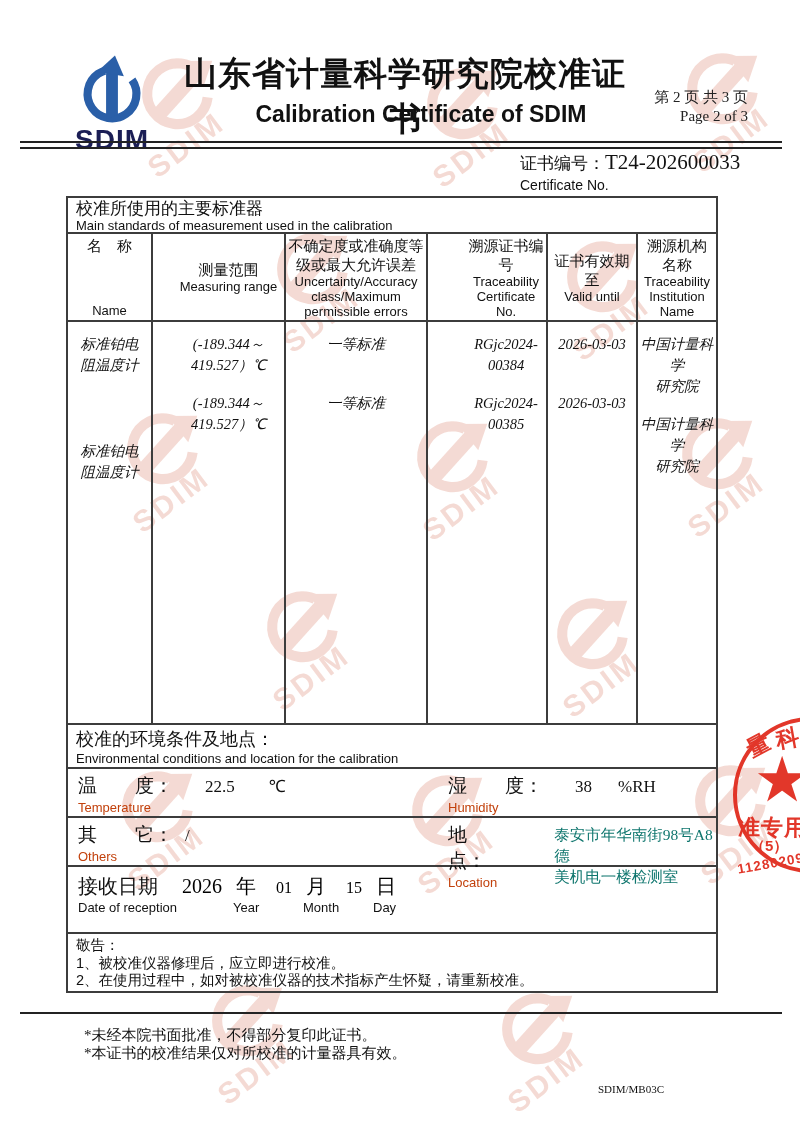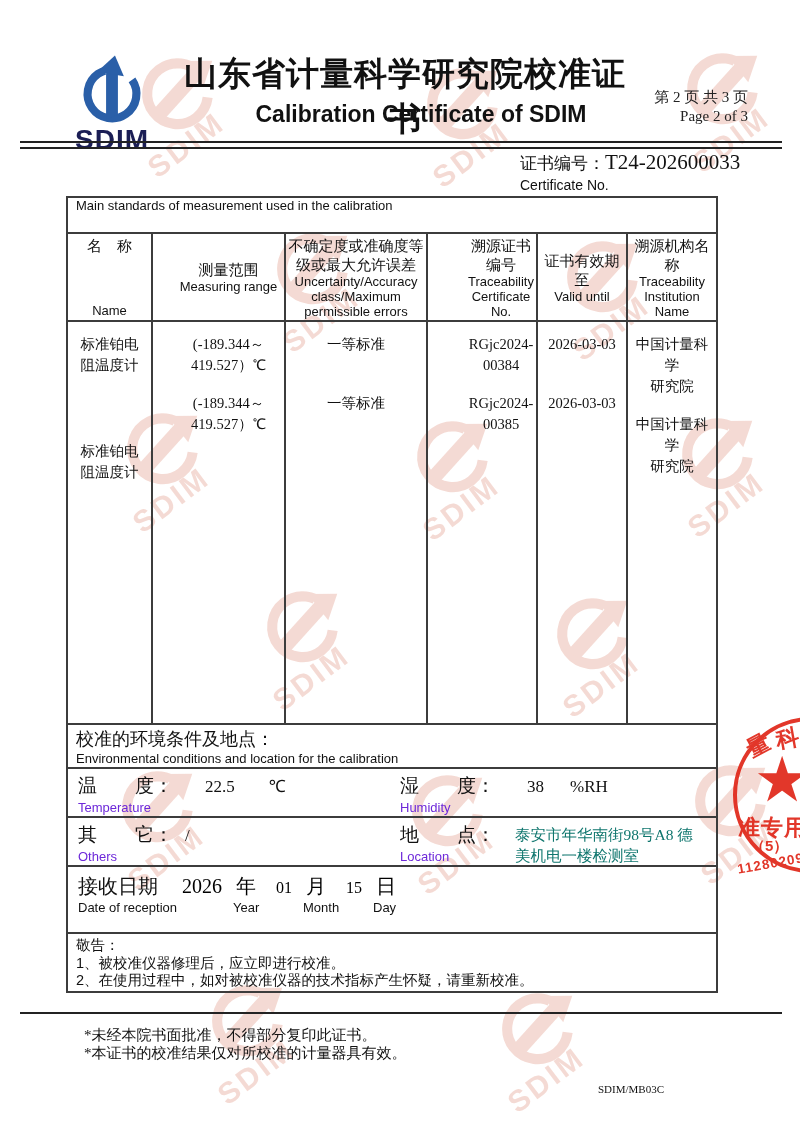--- a/index.html
+++ b/index.html
@@ -33,43 +33,43 @@
   .certno-en{left:520px;top:177px;font-size:14px;color:#111;z-index:2;}
 
   
   .tbl{left:66px;top:196px;width:652px;height:797px;border:2px solid var(--border-dark);z-index:1;}
   .row{position:relative;width:100%;border-bottom:2px solid var(--border-dark);}
   .row:last-child{border-bottom:none;}
   .r-title{height:36px;padding:1px 0 0 8px;}
   .r-title .cn{font-size:17px;line-height:20px;color:#111;}
   .r-title .en{font-size:13px;line-height:14px;color:#111;}
   .r-header{height:88px;display:flex;}
-  .r-body{height:403px;display:flex;}
+  .r-body{height:403px;display:flex;font-style:italic;}
   .cell{height:100%;border-right:2px solid var(--border-dark);display:flex;flex-direction:column;align-items:center;justify-content:center;text-align:center;padding:2px;}
   .cell:last-child{border-right:none;}
-  .c0{width:85px;gap:48px;}.c1{width:113px;margin-left:20px;}.c2{width:142px;}.c3{width:110px;padding-left:40px;}.c4{width:90px;}.c5{flex:1;}
+  .c0{width:85px;gap:48px;}.c1{width:113px;margin-left:20px;}.c2{width:142px;}.c3{width:120px;padding-left:40px;}.c4{width:90px;}.c5{flex:1;}
   .hd-cn{font-size:15px;line-height:19px;color:#111;}
   .hd-en{font-size:13px;line-height:15px;color:#111;}
   .hd-narrow{max-width:92px;}
   .bodycell{justify-content:flex-start;}
   .entry{font-size:14.5px;line-height:21px;color:#111;white-space:pre-line;margin-top:10px;}
   .entry + .entry{margin-top:17px;}
 
   .r-envtitle{height:44px;padding:3px 0 0 8px;}
   .r-envtitle .cn{font-size:18px;line-height:23px;color:#111;}
   .r-envtitle .en{font-size:13px;line-height:15px;color:#111;}
 
-  .fieldrow{display:flex;}
+  .fieldrow{display:flex;gap:48px;}
   .r-temp{height:49px;}
   .r-others{height:49px;}
   .half-l{width:332px;padding:4px 0 0 10px;}
   .half-r{flex:1;padding:4px 0 0 0;}
   .lab{font-size:19px;color:#111;}
   .val{font-size:17px;color:#111;}
-  .en-sub{font-size:13px;color:#6d28d9;margin-top:1px;}
+  .en-sub{font-size:13px;color:#c2410c;margin-top:1px;}
   .ml28{margin-left:28px;}.ml30{margin-left:30px;}.ml22{margin-left:22px;}.ml8{margin-left:8px;}
   .loc-wrap{display:flex;align-items:flex-start;}
   .loc-val{font-size:15.5px;line-height:21px;color:#0f766e;white-space:pre-line;margin-left:20px;margin-top:2px;}
 
   .r-reception{height:67px;padding:6px 0 0 10px;}
   .rec-cn .lab{font-size:20px;}
   .rec-cn .num{font-size:20px;}
   .rec-cn .unit{font-size:20px;}
   .rec-en{position:relative;height:16px;}
   .rec-en span{position:absolute;font-size:13px;color:#111;}
@@ -245,20 +245,21 @@
   <div class="abs rule" style="top:147px"></div>
 
   <div class="abs certno-line">
     <span>证书编号：</span><span class="certno-value">T24-202600033</span>
   </div>
   <div class="abs certno-en sans">Certificate No.</div>
 
   <div class="abs tbl">
 
     <div class="row r-title">
+      <div class="cn sans">校准所使用的主要标准器</div>
       <div class="en sans">Main standards of measurement used in the calibration</div>
     </div>
 
     <div class="row r-header">
       <div class="cell c0">
         <div class="hd-cn sans">名　称</div>
         <div class="hd-en sans">Name</div>
       </div>
       <div class="cell c1">
         <div class="hd-cn sans">测量范围</div>

